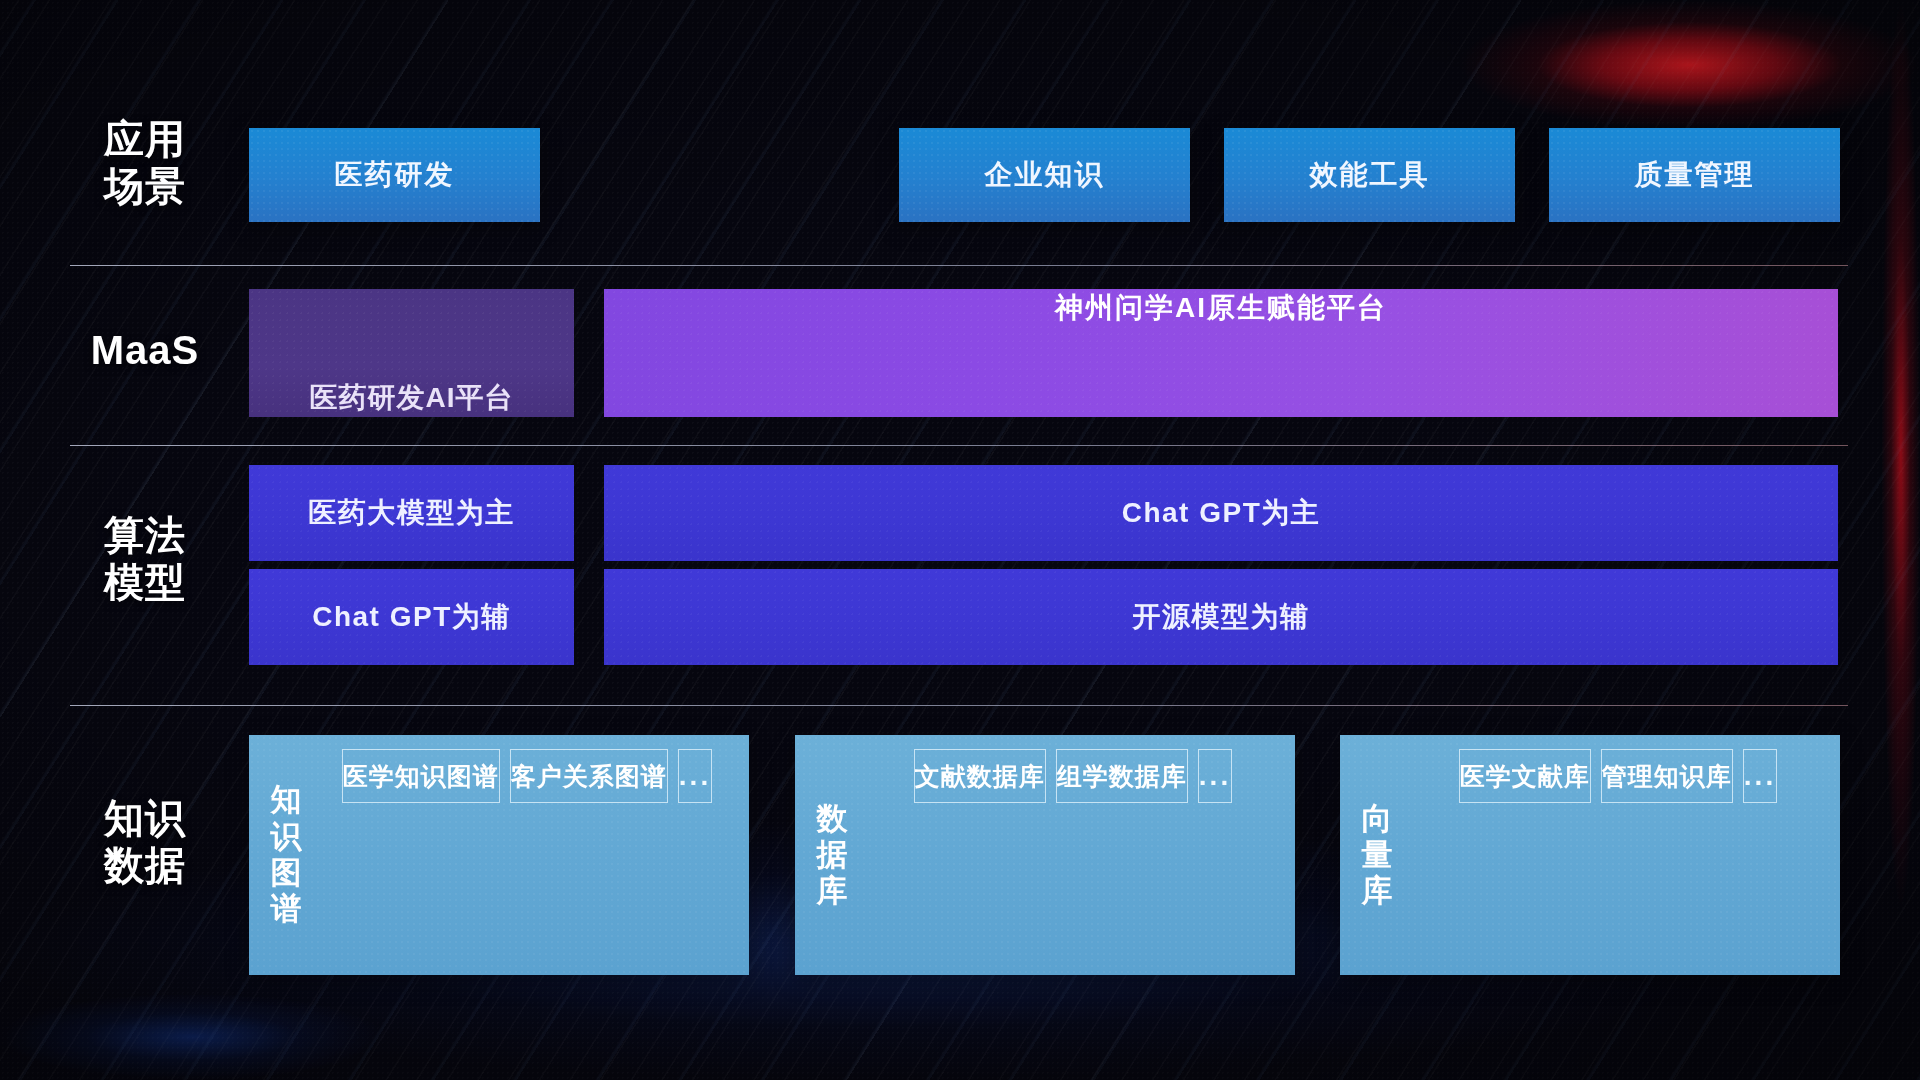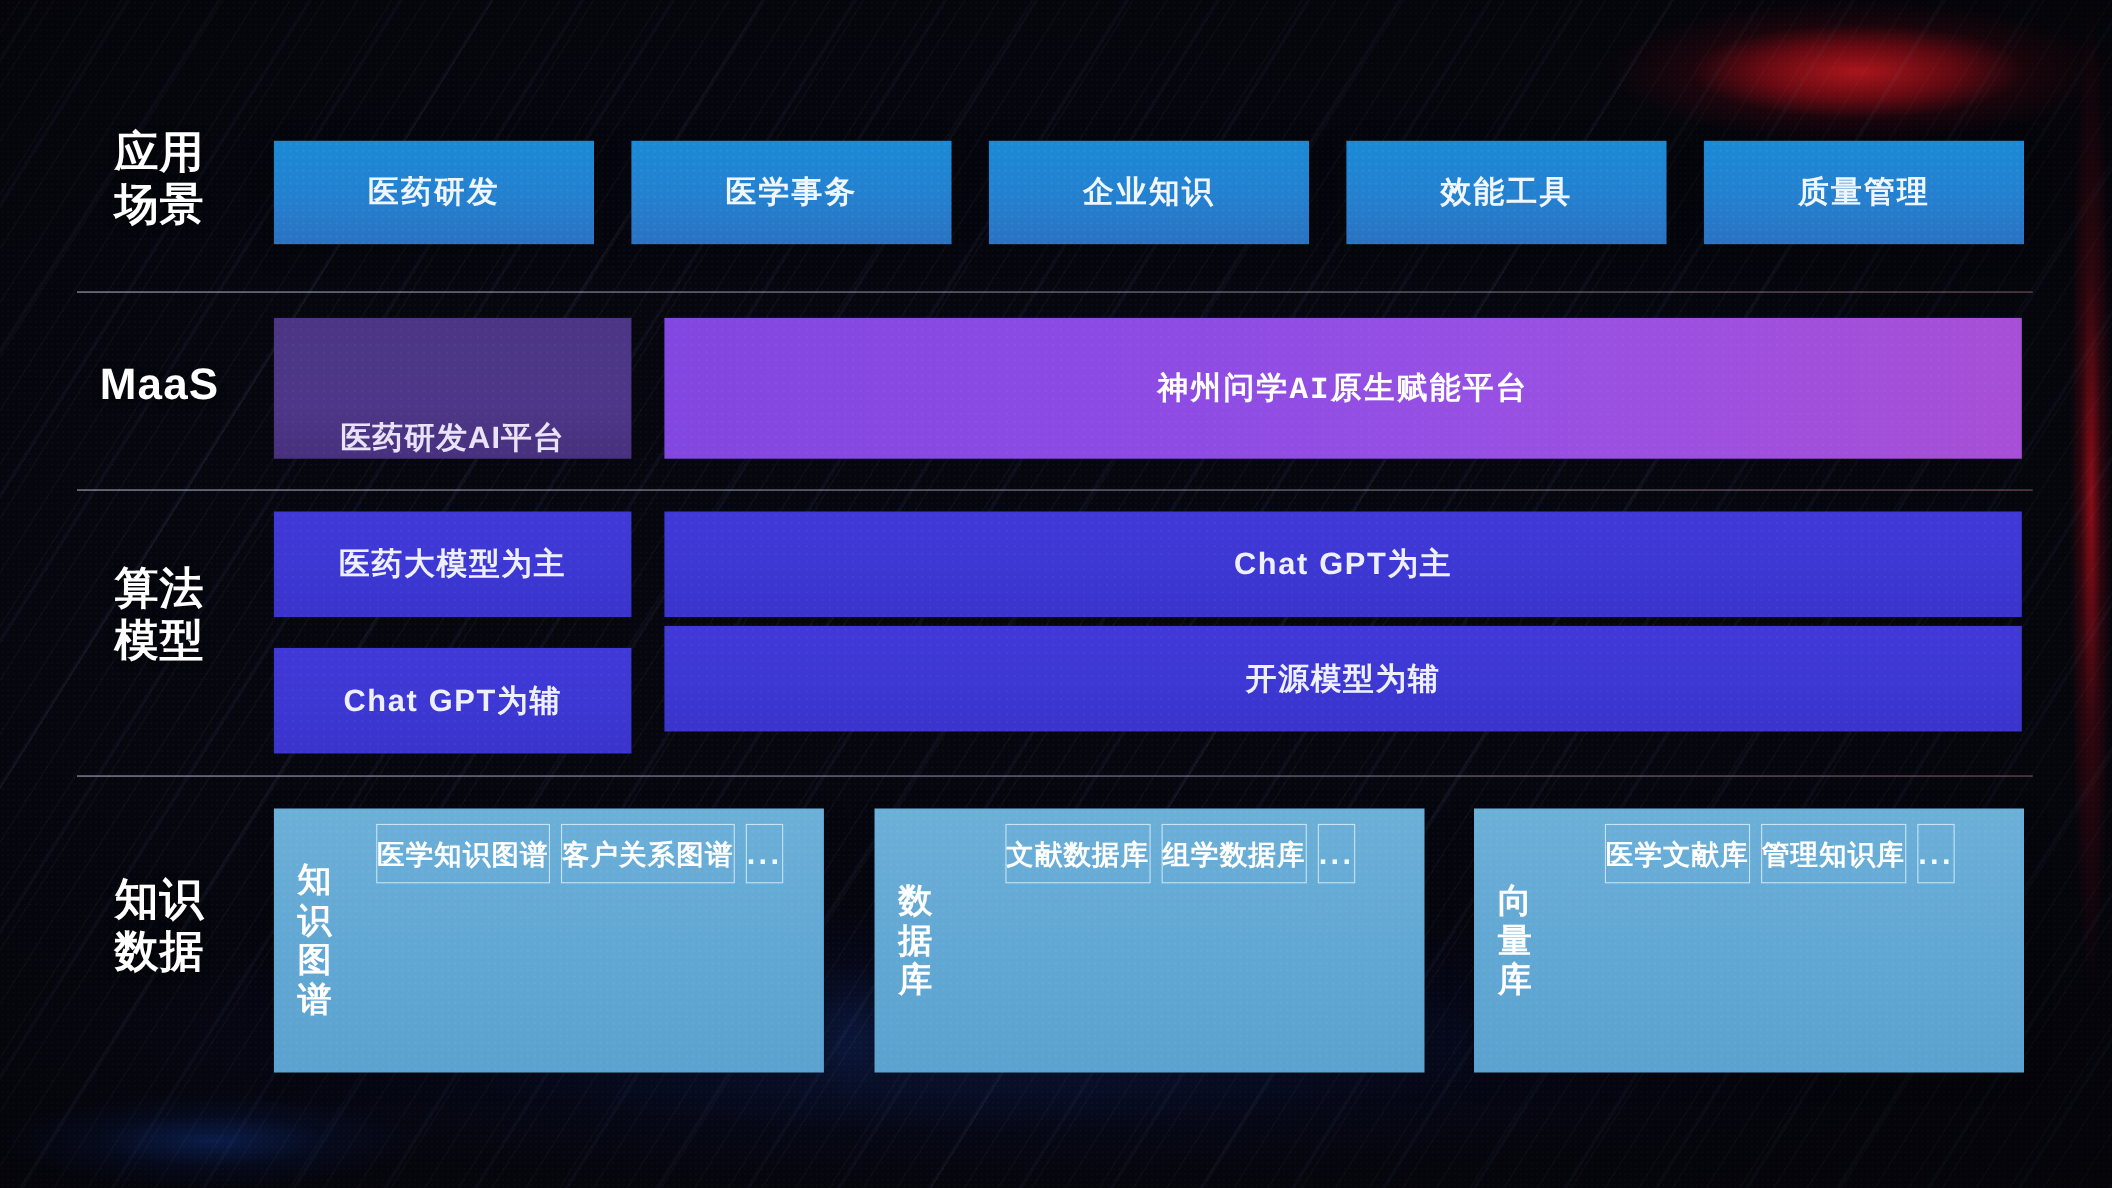--- a/index.html
+++ b/index.html
@@ -71,22 +71,22 @@
   
   .maas-left{
     position:absolute;top:0;left:249px;width:325px;height:128px;
     background:linear-gradient(180deg,#4b3584 0%,#4e3788 60%,#47317e 100%);
     display:flex;align-items:flex-end;justify-content:center;
     color:#e9e2f8;font-size:28px;font-weight:bold;letter-spacing:1px;
   }
   .maas-right{
     position:absolute;top:0;left:604px;width:1234px;height:128px;
     background:linear-gradient(92deg,#8247e0 0%,#8b4ae4 30%,#9750e3 62%,#a74fd6 100%);
-    display:flex;align-items:center;justify-content:center;
-    color:#ffffff;font-size:28px;font-weight:bold;letter-spacing:2px;font-family:Liberation Mono, monospace;
+    display:flex;align-items:flex-start;justify-content:center;
+    color:#ffffff;font-size:28px;font-weight:bold;letter-spacing:2px;
   }
   .maas-left::after,.maas-right::after{
     content:"";position:absolute;inset:0;
     background-image:radial-gradient(rgba(255,255,255,.14) 1px, rgba(0,0,0,0) 1px);
     background-size:7px 7px;opacity:.3;pointer-events:none;
   }
 
   
   .algo-box{
     position:absolute;height:96px;
@@ -146,23 +146,20 @@
 <div id="stage">
 
   <div class="row" style="top:128px;height:94px;">
     <div class="row-label" style="top:-12px;">
       <div>应用</div>
       <div>场景</div>
     </div>
     <div class="app-box" style="left:249px;width:291px;">
       <span>医药研发</span>
     </div>
-    <div class="app-box" style="left:574px;width:291px;">
-      <span>医学事务</span>
-    </div>
     <div class="app-box" style="left:899px;width:291px;">
       <span>企业知识</span>
     </div>
     <div class="app-box" style="left:1224px;width:291px;">
       <span>效能工具</span>
     </div>
     <div class="app-box" style="left:1549px;width:291px;">
       <span>质量管理</span>
     </div>
   </div>
@@ -185,21 +182,21 @@
     <div class="row-label" style="top:47px;">
       <div>算法</div>
       <div>模型</div>
     </div>
     <div class="algo-box algo-left" style="top:0;">
       <span>医药大模型为主</span>
     </div>
     <div class="algo-box algo-right" style="top:0;">
       <span>Chat GPT为主</span>
     </div>
-    <div class="algo-box algo-left" style="top:124px;">
+    <div class="algo-box algo-left" style="top:104px;">
       <span>Chat GPT为辅</span>
     </div>
     <div class="algo-box algo-right" style="top:104px;">
       <span>开源模型为辅</span>
     </div>
   </div>
 
   <div class="divider" style="top:705px;"></div>
 
   <div class="row" style="top:735px;height:240px;">

